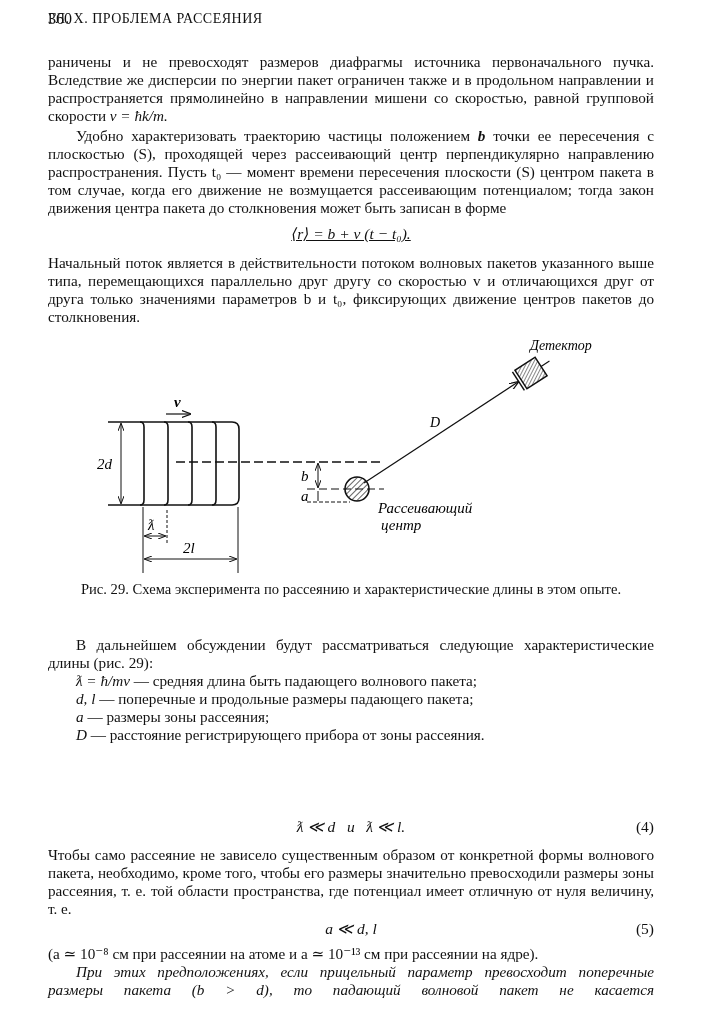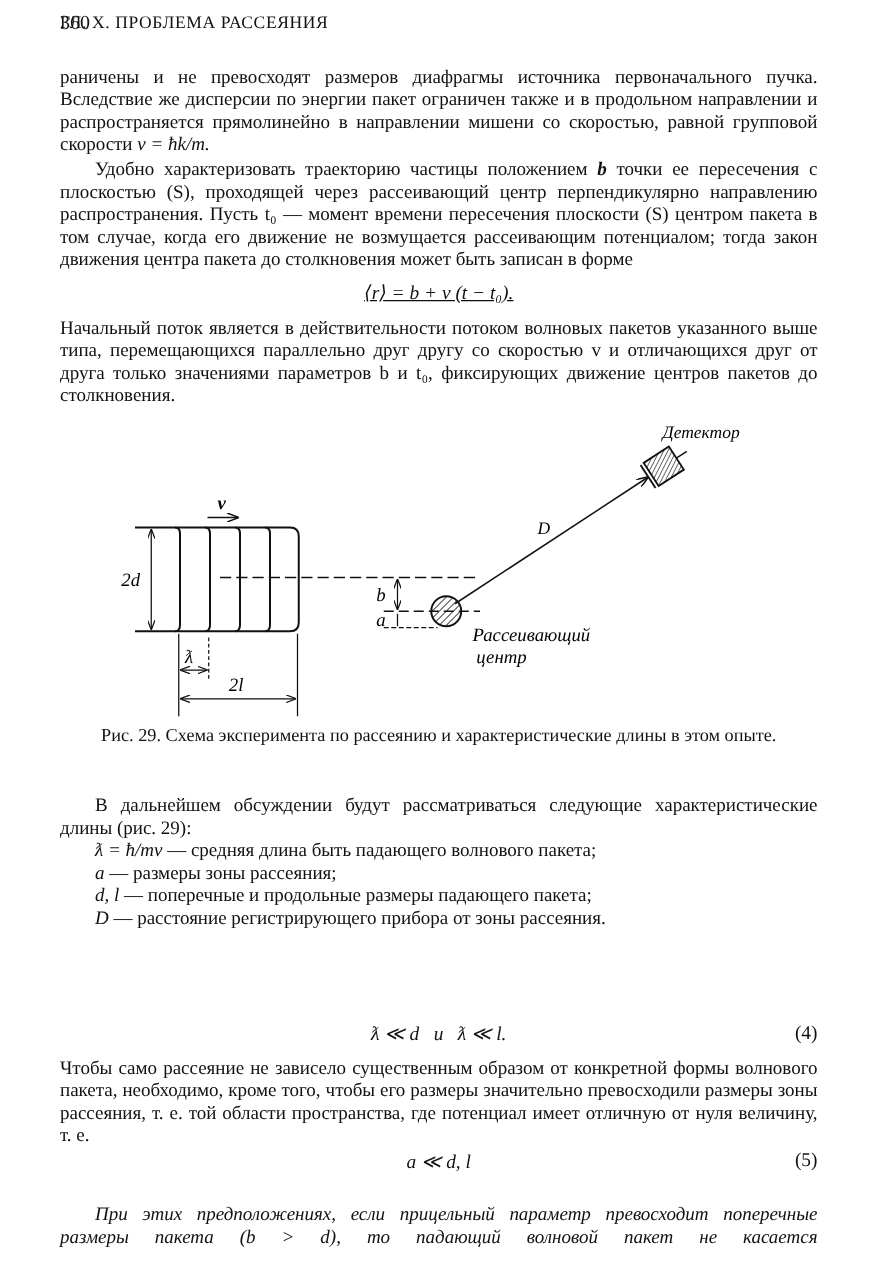--- a/index.html
+++ b/index.html
@@ -121,38 +121,41 @@
   </svg>
 
   <div class="caption">Рис. 29. Схема эксперимента по рассеянию и характеристические длины в этом опыте.</div>
 
   <div class="text" style="top:636px;">
     <p class="indent last">В дальнейшем обсуждении будут рассматриваться следующие характеристические длины (рис. 29):</p>
   </div>
 
   <div class="def-list" style="top:672px;">
     <div><i>ƛ = ħ/mv</i><span> — средняя длина быть падающего волнового пакета;</span></div>
+    <div><i>d, l</i><span> — поперечные и продольные размеры падающего пакета;</span></div>
     <div><i>a</i><span> — размеры зоны рассеяния;</span></div>
-    <div><i>d, l</i><span> — поперечные и продольные размеры падающего пакета;</span></div>
     <div><i>D</i><span> — расстояние регистрирующего прибора от зоны рассеяния.</span></div>
   </div>
 
 
   <div class="formula" style="top:818px;">
     <span style="white-space:pre;">ƛ ≪ d   и   ƛ ≪ l.</span>
     <span class="eqnum">(4)</span>
   </div>
 
   <div class="text" style="top:846px;">
     <p class="last">Чтобы само рассеяние не зависело существенным образом от конкретной формы волнового пакета, необходимо, кроме того, чтобы его размеры значительно превосходили размеры зоны рассеяния, т. е. той области пространства, где потенциал имеет отличную от нуля величину, т. е.</p>
   </div>
 
   <div class="formula" style="top:920px;">
     <span>a ≪ d, l</span>
     <span class="eqnum">(5)</span>
   </div>
 
+  <div class="text" style="top:945px;">
+    <p class="last">(a ≃ 10⁻⁸ см при рассеянии на атоме и a ≃ 10⁻¹³ см при рассеянии на ядре).</p>
+  </div>
 
   <div class="text" style="top:963px;">
     <p class="indent" style="text-align-last:justify;font-style:italic;">При этих предположениях, если прицельный параметр превосходит поперечные размеры пакета (b &gt; d), то падающий волновой пакет не касается</p>
   </div>
 
 </div>
 
 </body></html>

